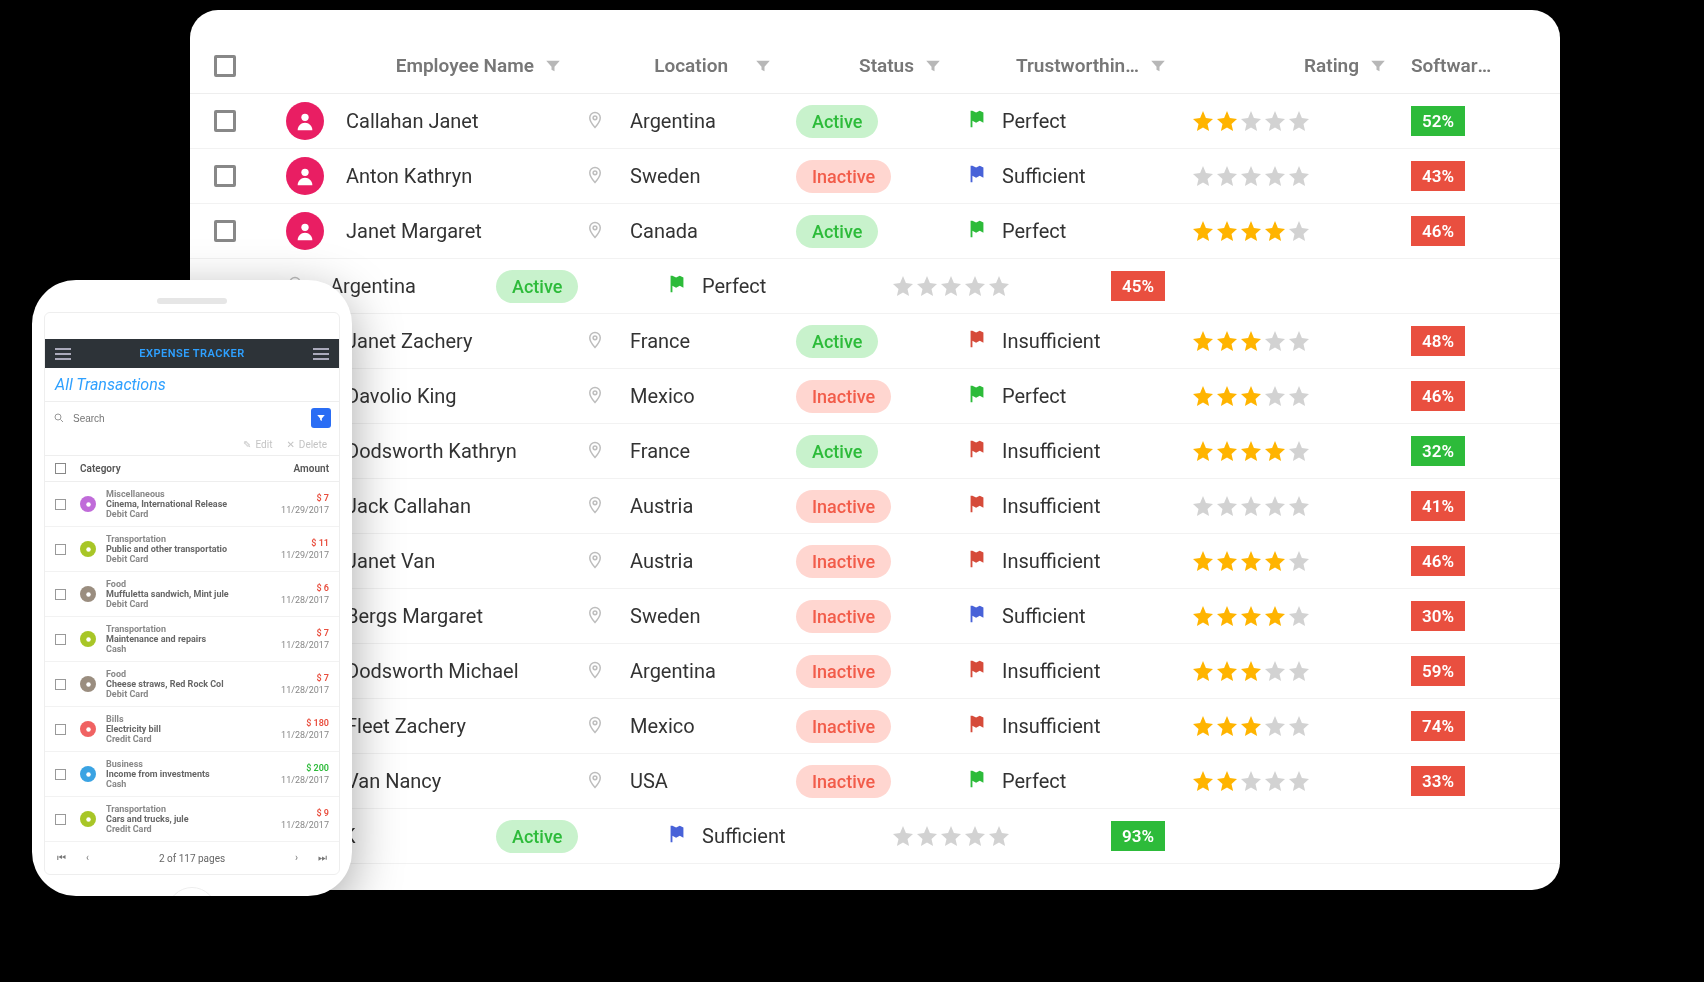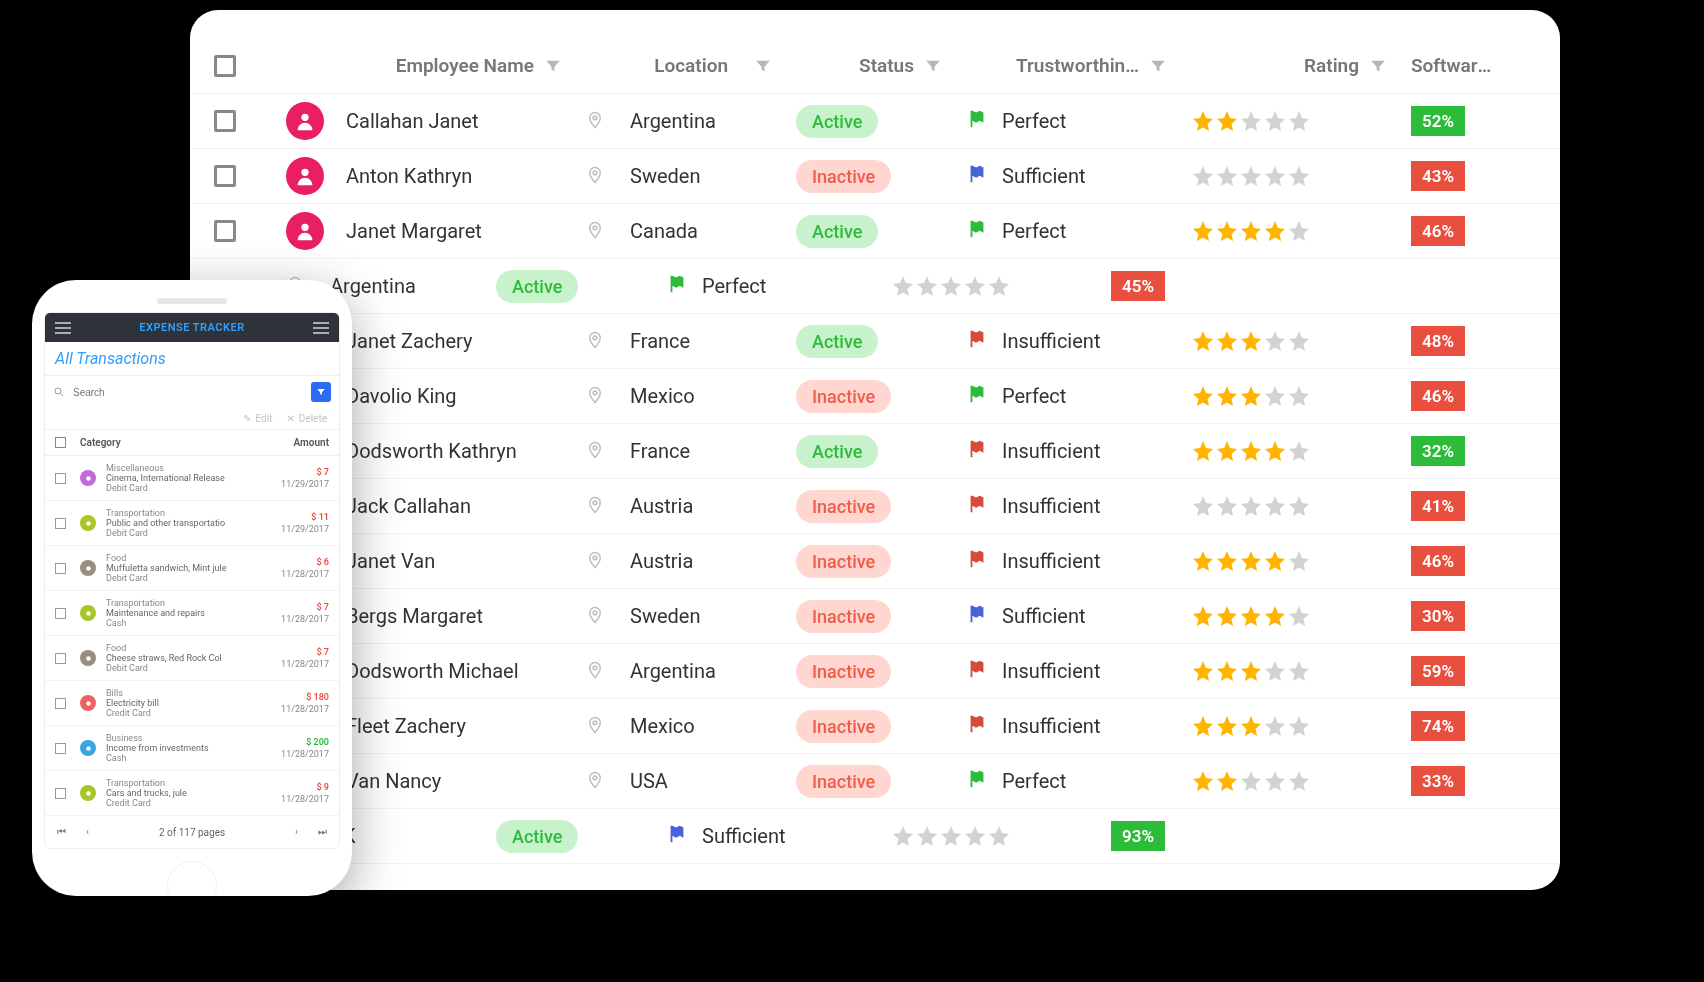--- a/index.html
+++ b/index.html
@@ -136,20 +136,21 @@
 }
 .phone-appbar {
   background: #2d3338;
   color: #fff;
   display: flex;
   align-items: center;
   justify-content: space-between;
   padding: 8px 10px;
   font-size: 11px;
   font-weight: 600;
+  margin-top: 26px;
 }
 .phone-appbar .title { color: #2ea0ff; letter-spacing: 0.5px; }
 .menu-lines { width: 16px; height: 12px; display: flex; flex-direction: column; justify-content: space-between; }
 .menu-lines span { display: block; width: 100%; height: 2px; background: #aab; }
 .phone-sub {
   color: #2ea0ff;
   font-size: 16px;
   padding: 7px 10px;
   border-bottom: 1px solid #eee;
   font-style: italic;
@@ -195,21 +196,21 @@
   padding: 7px 10px;
   border-bottom: 1px solid #f2f2f2;
 }
 .phone-row .cbx { width: 11px; height: 11px; border: 1.5px solid #999; margin-right: 14px; flex-shrink:0; }
 .cat-icon {
   width: 16px; height: 16px; border-radius: 50%;
   margin-right: 10px; flex-shrink: 0;
   display:flex; align-items:center; justify-content:center;
 }
 .cat-icon svg { width: 9px; height: 9px; fill: #fff; }
-.phone-row .info { flex: 1; min-width: 0; }
+.phone-row .info { flex: 1; min-width: 0; font-weight: bold; }
 .phone-row .line1 { font-size: 9px; color: #888; }
 .phone-row .line2 { font-size: 9px; color: #666; white-space: nowrap; overflow: hidden; text-overflow: ellipsis; max-width: 130px; }
 .phone-row .line3 { font-size: 9px; color: #888; }
 .phone-row .right { text-align: right; font-size: 9px; }
 .phone-row .amt { font-weight: 600; }
 .amt-red { color: #e94f3f; }
 .amt-green { color: #2dbb3a; }
 .phone-row .date { color: #888; margin-top: 2px; }
 .phone-pager {
   display:flex; align-items:center; justify-content:space-between;

